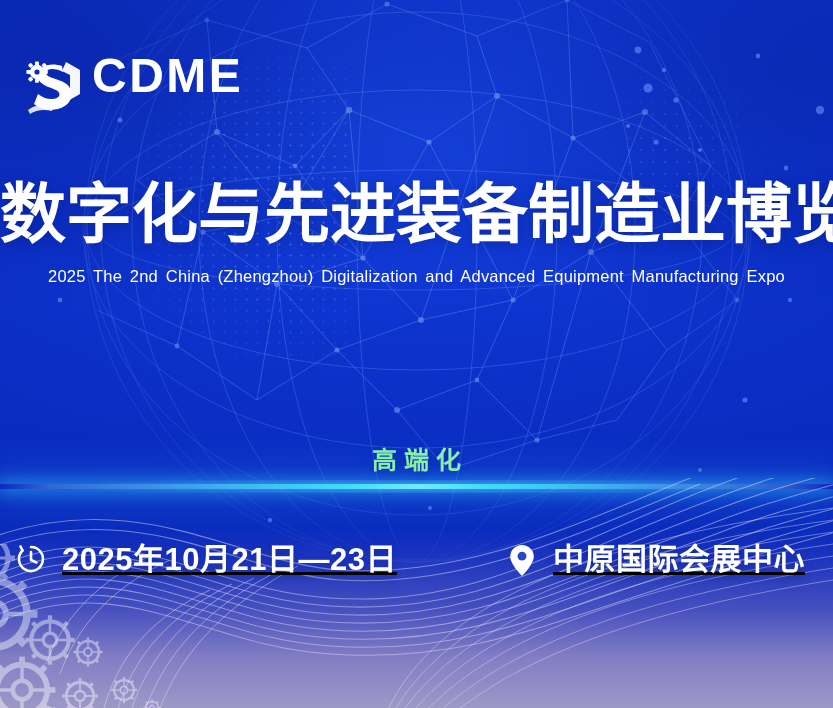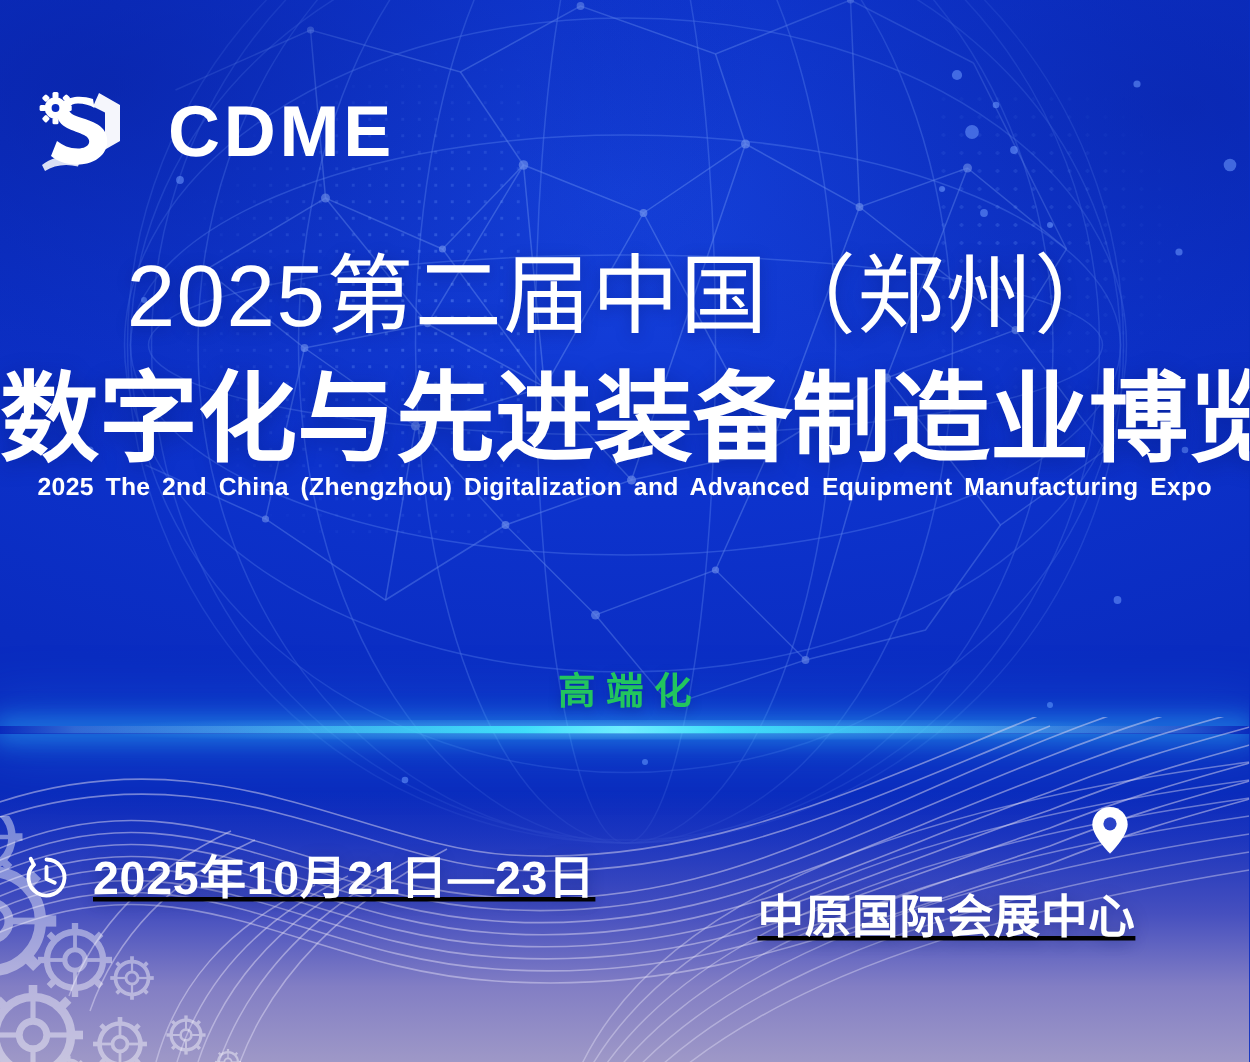--- a/index.html
+++ b/index.html
@@ -84,21 +84,21 @@
       rgba(166,158,200,.95) 100%);
   }
   .bottom-waves{position:absolute;left:0;right:0;bottom:0;height:230px;}
   .bottom-waves svg{width:100%;height:100%;display:block;}
   .gears{position:absolute;left:-24px;bottom:-16px;width:210px;height:180px;opacity:.5;}
   .gears svg{width:100%;height:100%;display:block;}
 
   
   .logo-row{
     position:absolute;left:22px;top:52px;
-    display:flex;align-items:center;gap:24px;
+    display:flex;align-items:flex-start;gap:4px;
     z-index:6;
   }
   .logo-mark{width:66px;height:74px;flex:0 0 auto;}
   .logo-mark svg{width:100%;height:100%;display:block;}
   .logo-word{
     color:#ffffff;
     font-size:48px;font-weight:700;
     letter-spacing:2.5px;
     line-height:1;
     font-family:"Liberation Sans","DejaVu Sans",sans-serif;
@@ -120,59 +120,59 @@
     color:#ffffff;
     font-size:66px;
     font-weight:700;
     letter-spacing:0px;
     line-height:1.1;
     font-family:"Liberation Sans","DejaVu Sans",sans-serif;
     text-shadow:0 3px 14px rgba(0,20,110,.40);
     white-space:nowrap;
   }
   .title-en{
-    margin-top:0;
+    margin-top:16px;
     color:#ffffff;
     font-size:16.5px;
-    font-weight:700;
+    font-weight:400;
     letter-spacing:.2px;
     word-spacing:3px;
     line-height:1.2;
     font-family:"Liberation Sans","DejaVu Sans",sans-serif;
     white-space:nowrap;
     text-align:center;
   }
 
   
   .keywords{
     position:absolute;left:0;right:0;top:440px;
     display:flex;justify-content:center;align-items:center;
     gap:94px;
     z-index:5;
   }
   .keyword{
-    color:#22c55e;
+    color:#86efac;
     font-size:25px;
     font-weight:700;
     letter-spacing:7px;
     text-indent:7px;
     font-family:Liberation Mono, monospace;
     text-shadow:0 2px 8px rgba(0,20,110,.35);
     white-space:nowrap;
   }
 
   
   .info-row{
     position:absolute;left:0;right:0;top:534px;
     display:flex;align-items:center;
     z-index:6;
   }
   .info-item{display:flex;align-items:flex-end;gap:14px;text-decoration:underline;}
   .info-date{margin-left:14px;}
-  .info-venue{margin-left:108px;flex-direction:column;}
+  .info-venue{margin-left:108px;}
   .info-icon{width:34px;height:38px;flex:0 0 auto;}
   .info-icon svg{width:100%;height:100%;display:block;}
   .info-text{
     color:#ffffff;
     font-size:31px;
     font-weight:700;
     letter-spacing:.5px;
     font-family:"Liberation Sans","DejaVu Sans",sans-serif;
     text-shadow:0 2px 10px rgba(0,20,110,.35);
     white-space:nowrap;
@@ -324,21 +324,20 @@
           <circle cx="15" cy="20" r="2.6" fill="#0a2cc0"></circle>
         </g>
 
         <path d="M6 58 C14 52 24 51 32 53 L30 59 C22 57 14 58 8 62 Z" fill="#ffffff" fill-opacity=".85"></path>
       </svg>
     </span>
     <span class="logo-word">CDME</span>
   </div>
 
   <div class="titles">
-    <div class="title-cn-1">2025第二届中国（郑州）</div>
     <div class="title-cn-2">数字化与先进装备制造业博览会</div>
     <div class="title-en">2025 The 2nd  China  (Zhengzhou) Digitalization  and  Advanced  Equipment  Manufacturing  Expo</div>
   </div>
 
   <div class="keywords">
     <span class="keyword">高端化</span>
   </div>
 
   <div class="info-row">
 

